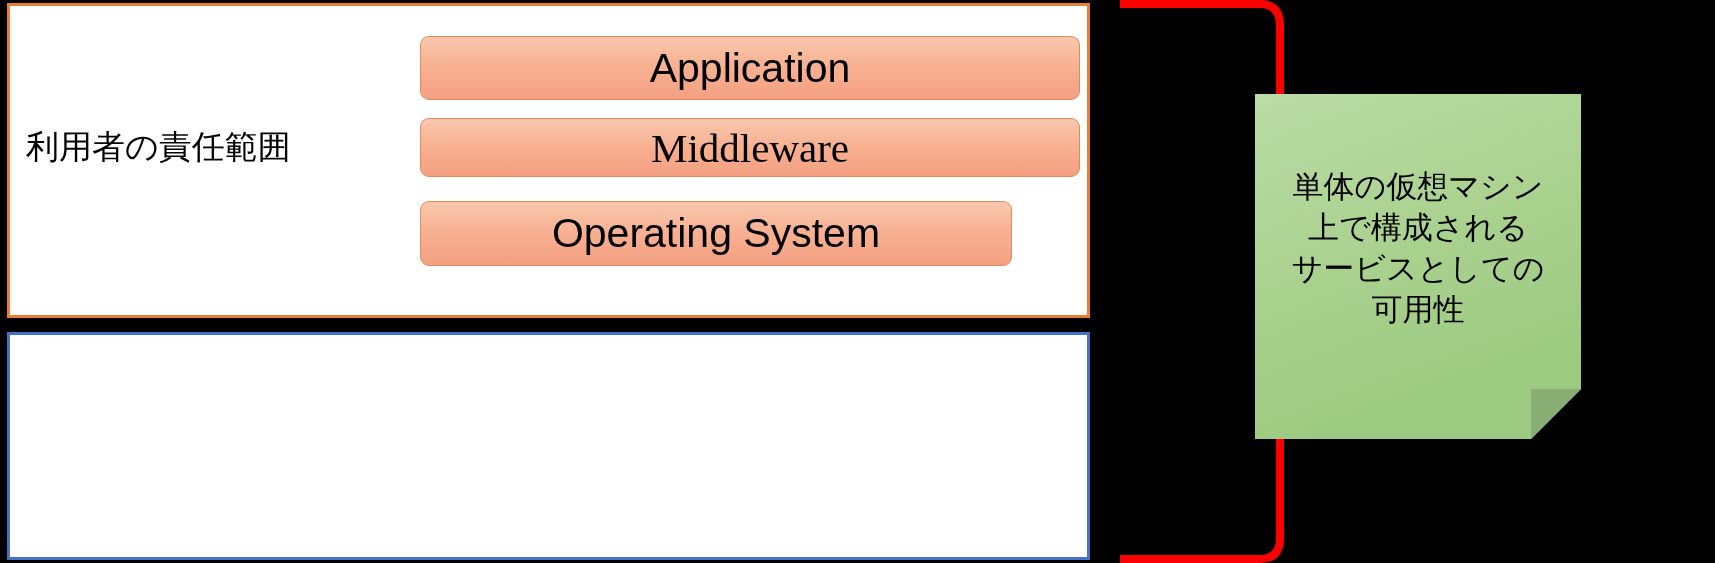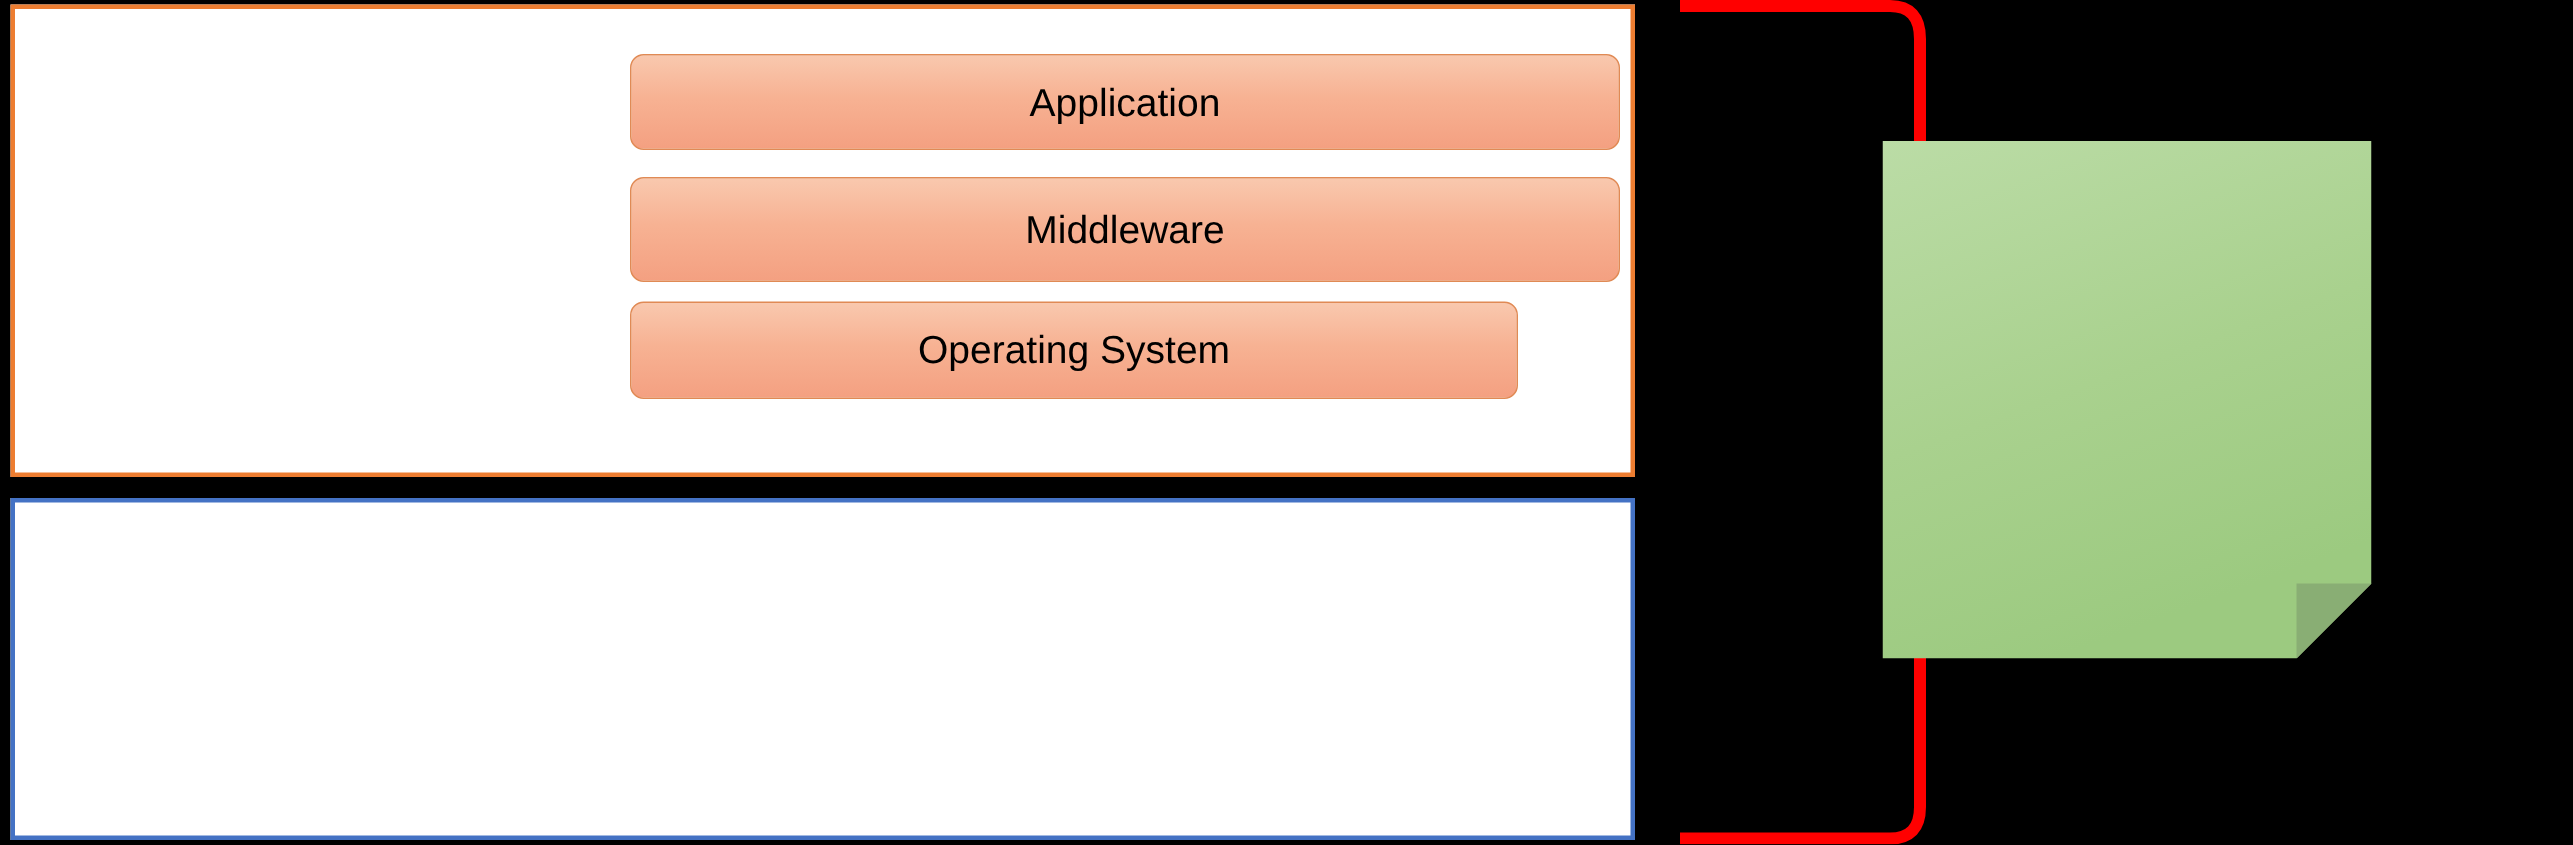--- a/index.html
+++ b/index.html
@@ -51,30 +51,30 @@
 
   
   .box {
     position: absolute;
     box-sizing: border-box;
     border-radius: 9px;
     display: flex;
     align-items: center;
     justify-content: center;
     color: #000000;
-    font-size: 26px;
+    font-size: 41px;
     text-align: center;
   }
   .box.orange {
     background: linear-gradient(to bottom, #F9C8AE 0%, #F7B293 45%, #F4A081 100%);
     border: 1px solid #E08A55;
   }
 
   #box-application   { left: 410px; top: 30px;  width: 660px; height: 64px; }
-  #box-middleware    { left: 410px; top: 112px; width: 660px; height: 70px; }
+  #box-middleware    { left: 410px; top: 112px; width: 660px; height: 59px; font-family: Liberation Serif, serif; }
   #box-operating-system { left: 410px; top: 195px; width: 592px; height: 65px; }
 
   
   #brace {
     position: absolute;
     left: 1100px;
     top: 0px;
     width: 250px;
     height: 563px;
     pointer-events: none;
@@ -104,20 +104,21 @@
     line-height: 1.32;
     white-space: pre-line;
     padding: 0 6px;
     box-sizing: border-box;
   }
 </style>
 </head>
 <body>
 
 <div class="panel" id="consumer-panel">
+  <div class="panel-label" id="consumer-label">利用者の責任範囲</div>
 
   <div class="box orange" id="box-application">Application</div>
 
   <div class="box orange" id="box-middleware">Middleware</div>
 
   <div class="box orange" id="box-operating-system">Operating System</div>
 </div>
 
 <div class="panel" id="provider-panel">
   
@@ -151,13 +152,17 @@
     <defs>
       <linearGradient id="noteGrad" x1="0" y1="0" x2="0.35" y2="1">
         <stop offset="0%" stop-color="#BBDCA6"></stop>
         <stop offset="55%" stop-color="#A9D18E"></stop>
         <stop offset="100%" stop-color="#9CCA80"></stop>
       </linearGradient>
     </defs>
     <path d="M 0 0 L 326 0 L 326 295 L 276 345 L 0 345 Z" fill="url(#noteGrad)"></path>
     <path d="M 276 345 L 276 295 L 326 295 Z" fill="#89AE74"></path>
   </svg>
+  <div id="sticky-note-text">単体の仮想マシン
+上で構成される
+サービスとしての
+可用性</div>
 </div>
 
 </body></html>

